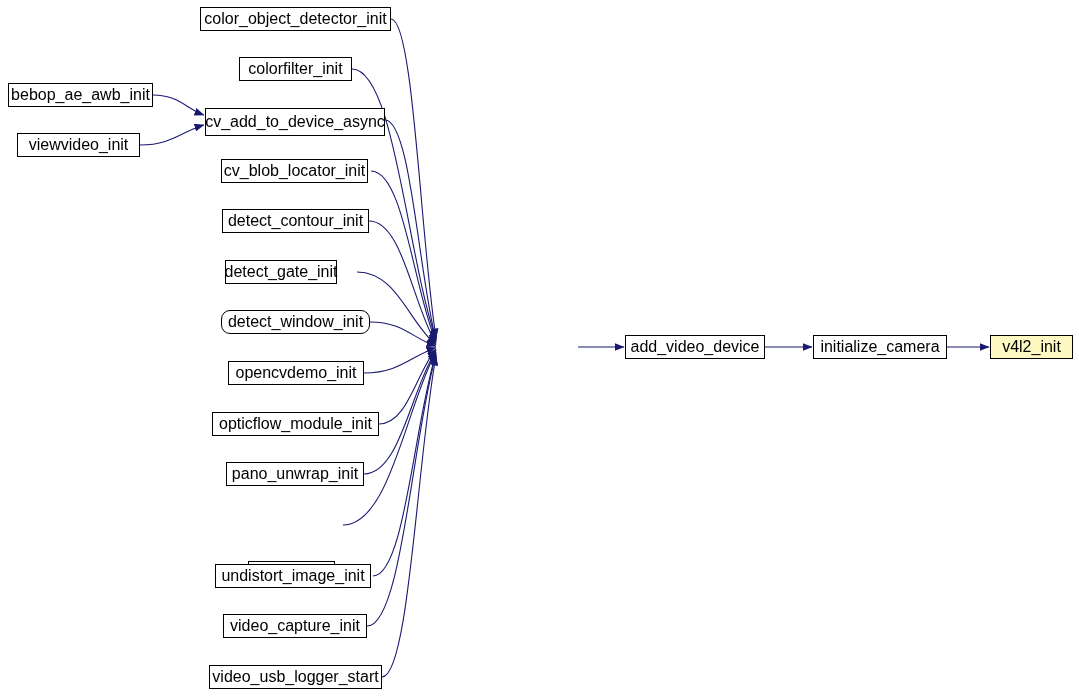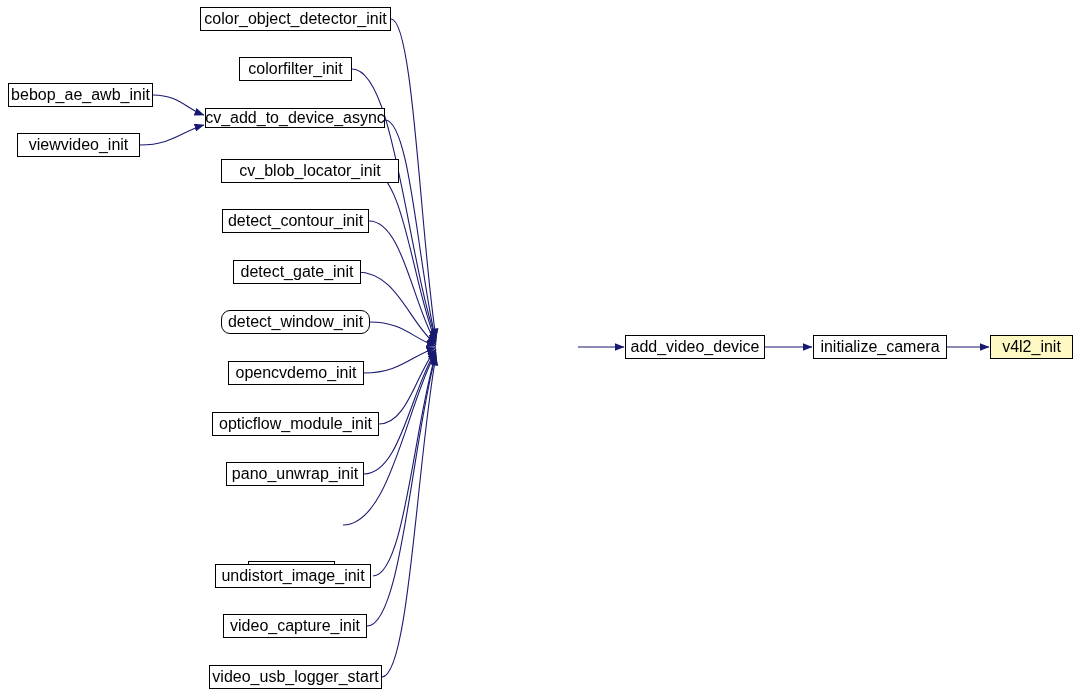--- a/index.html
+++ b/index.html
@@ -69,25 +69,25 @@
         <path d="M140,145 C172,145 181.6,131.4 204,125" stroke="#191970" stroke-width="1.1" marker-end="url(#arrow)"></path>
         <path d="M578,347 L624,347" stroke="#191970" stroke-width="1.1" marker-end="url(#arrow)"></path>
         <path d="M765,347 L812,347" stroke="#191970" stroke-width="1.1" marker-end="url(#arrow)"></path>
         <path d="M947,347 L989,347" stroke="#191970" stroke-width="1.1" marker-end="url(#arrow)"></path>
       </g>
   </svg>
 
 <div class="node" style="left: 200px; top: 7px; width: 191px; height: 24px;">color_object_detector_init</div>
     <div class="node" style="left: 239px; top: 57px; width: 113px; height: 24px;">colorfilter_init</div>
     <div class="node" style="left: 8px; top: 83px; width: 145px; height: 24px;">bebop_ae_awb_init</div>
-    <div class="node" style="left: 205px; top: 108px; width: 180px; height: 20px;">cv_add_to_device_async</div>
+    <div class="node" style="left: 205px; top: 108px; width: 180px; height: 28px;">cv_add_to_device_async</div>
     <div class="node" style="left: 17px; top: 133px; width: 123px; height: 24px;">viewvideo_init</div>
-    <div class="node" style="left: 221px; top: 159px; width: 178px; height: 24px;">cv_blob_locator_init</div>
+    <div class="node" style="left: 221px; top: 159px; width: 147px; height: 24px;">cv_blob_locator_init</div>
     <div class="node" style="left: 222px; top: 209px; width: 147px; height: 24px;">detect_contour_init</div>
-    <div class="node" style="left: 233px; top: 260px; width: 128px; height: 24px;">detect_gate_init</div>
+    <div class="node" style="left: 225px; top: 260px; width: 112px; height: 24px;">detect_gate_init</div>
     <div class="node" style="left: 221px; top: 310px; width: 149px; height: 24px; border-radius: 9px;">detect_window_init</div>
     <div class="node" style="left: 228px; top: 361px; width: 136px; height: 24px;">opencvdemo_init</div>
     <div class="node" style="left: 212px; top: 412px; width: 167px; height: 24px;">opticflow_module_init</div>
     <div class="node" style="left: 226px; top: 462px; width: 138px; height: 24px;">pano_unwrap_init</div>
     <div class="node" style="left: 248px; top: 513px; width: 87px; height: 24px; margin-top: 48px;">qrcode_init</div>
     <div class="node" style="left: 215px; top: 564px; width: 156px; height: 24px;">undistort_image_init</div>
     <div class="node" style="left: 223px; top: 614px; width: 144px; height: 24px;">video_capture_init</div>
     <div class="node" style="left: 209px; top: 665px; width: 173px; height: 24px;">video_usb_logger_start</div>
     <div class="node" style="left: 625px; top: 335px; width: 140px; height: 24px;">add_video_device</div>
     <div class="node" style="left: 813px; top: 335px; width: 134px; height: 24px;">initialize_camera</div>

